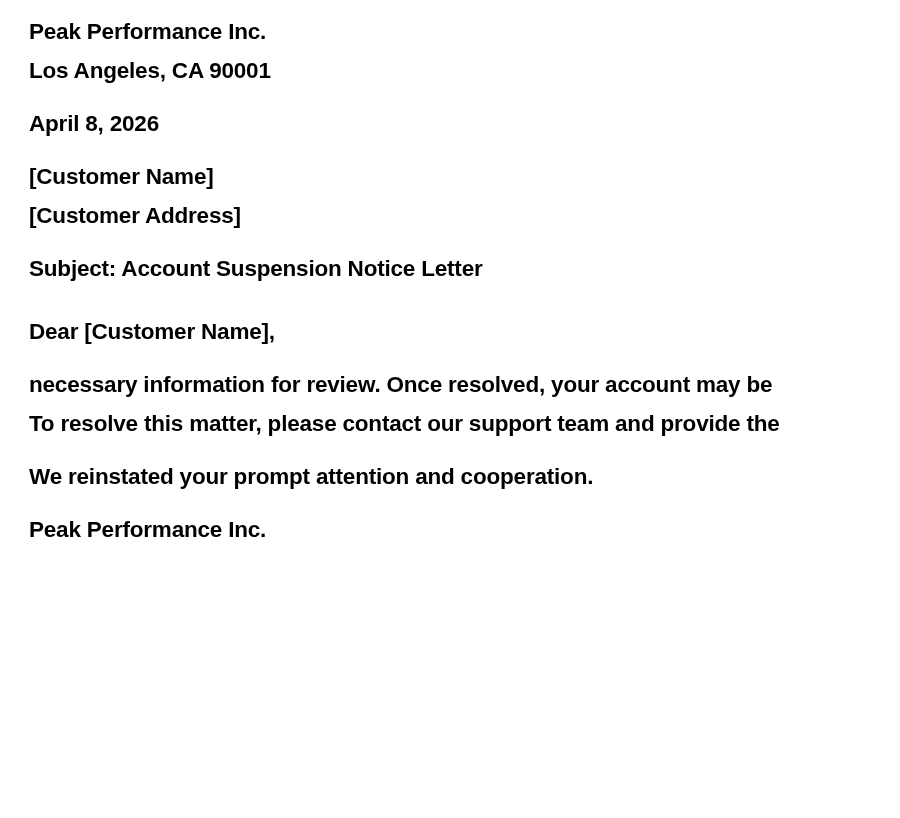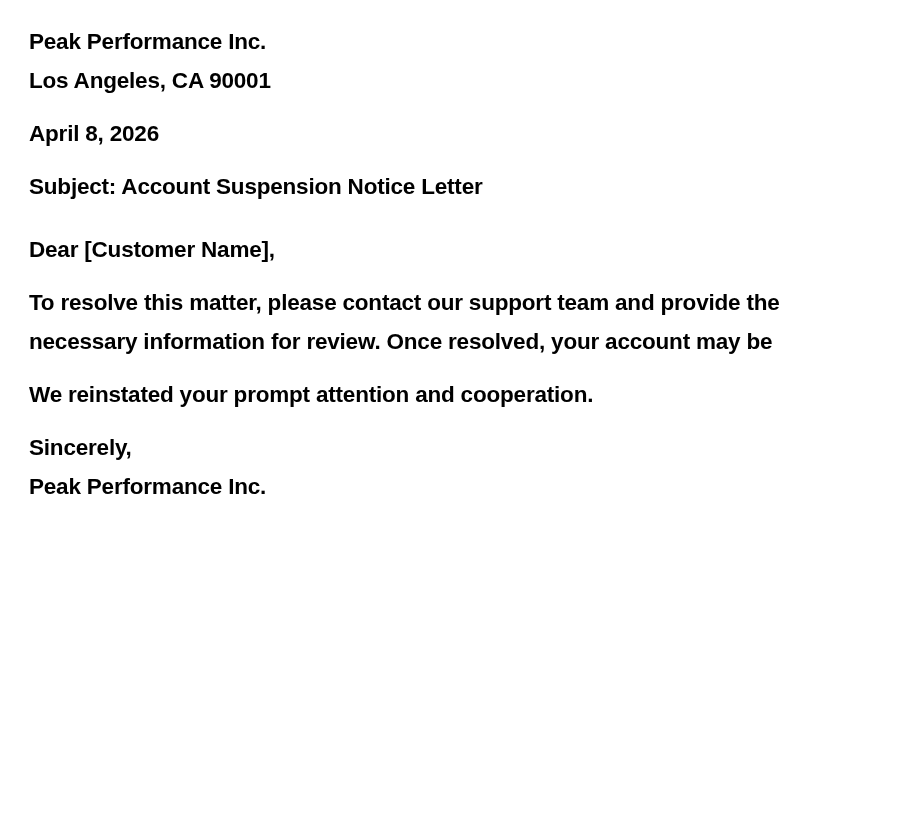--- a/index.html
+++ b/index.html
@@ -9,21 +9,21 @@
     }
     body {
       width: 900px;
       height: 818px;
       overflow: hidden;
       font-family: "Liberation Sans", "DejaVu Sans", sans-serif;
       color: #000000;
     }
     .page {
       position: relative;
-      padding: 22px 29px 0 29px;
+      padding: 12px 29px 0 29px;
       font-size: 22.5px;
       line-height: 39px;
       letter-spacing: -0.2px;
     }
     .block { margin: 0; font-weight: bold; }
     .bold { font-weight: bold; }
     .sender { margin-bottom: 14px; }
     .date { margin-bottom: 14px; }
     .recipient { margin-bottom: 14px; }
     .subject { margin-bottom: 12px; }
@@ -38,37 +38,40 @@
 
   <div class="block sender bold">
     <span class="line">Peak Performance Inc.</span>
     <span class="line">Los Angeles, CA 90001</span>
   </div>
 
   <div class="block date">
     <span class="line">April 8, 2026</span>
   </div>
 
+  <div class="block recipient">
+    <span class="line">[Customer Name]</span>
+    <span class="line">[Customer Address]</span>
+  </div>
 
   <div class="block subject bold">
     <span class="line">Subject: Account Suspension Notice Letter</span>
   </div>
 
   <div class="block greeting">
     <span class="line">Dear [Customer Name],</span>
   </div>
 
 
   <div class="block para">
+    <span class="line">necessary information for review. Once resolved, your account may be</span>
     <span class="line">To resolve this matter, please contact our support team and provide the</span>
-    <span class="line">necessary information for review. Once resolved, your account may be</span>
   </div>
 
   <div class="block para">
     <span class="line">We reinstated your prompt attention and cooperation.</span>
   </div>
 
   <div class="block">
-    <span class="line">Sincerely,</span>
     <span class="line">Peak Performance Inc.</span>
   </div>
 
 </div>
 
 </body></html>

